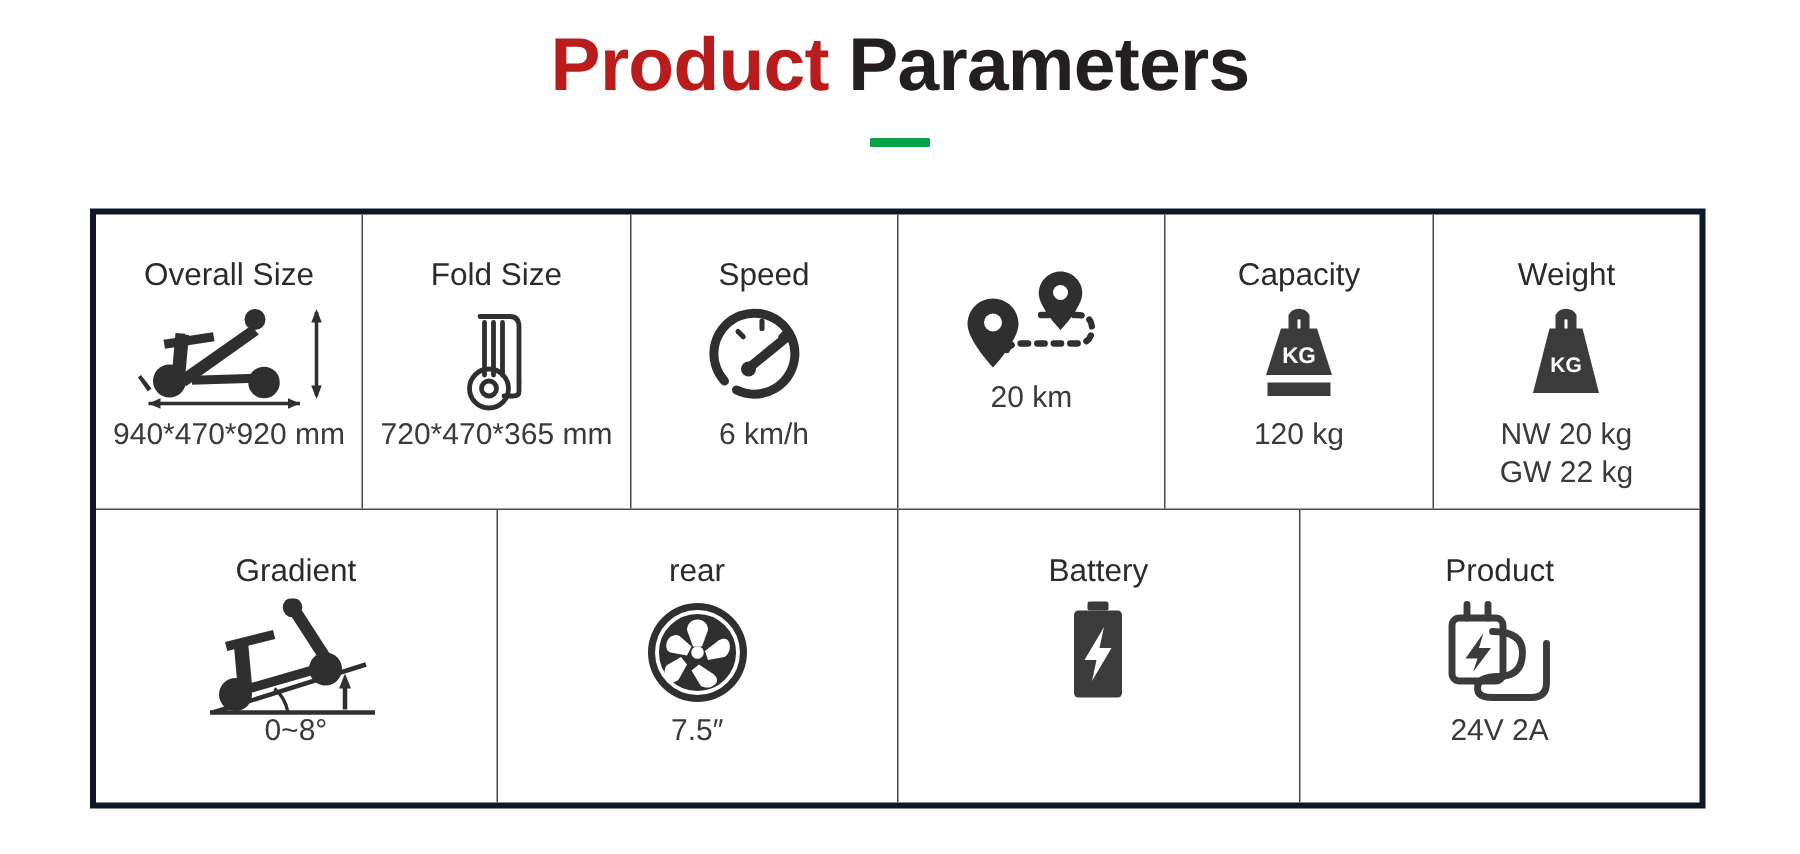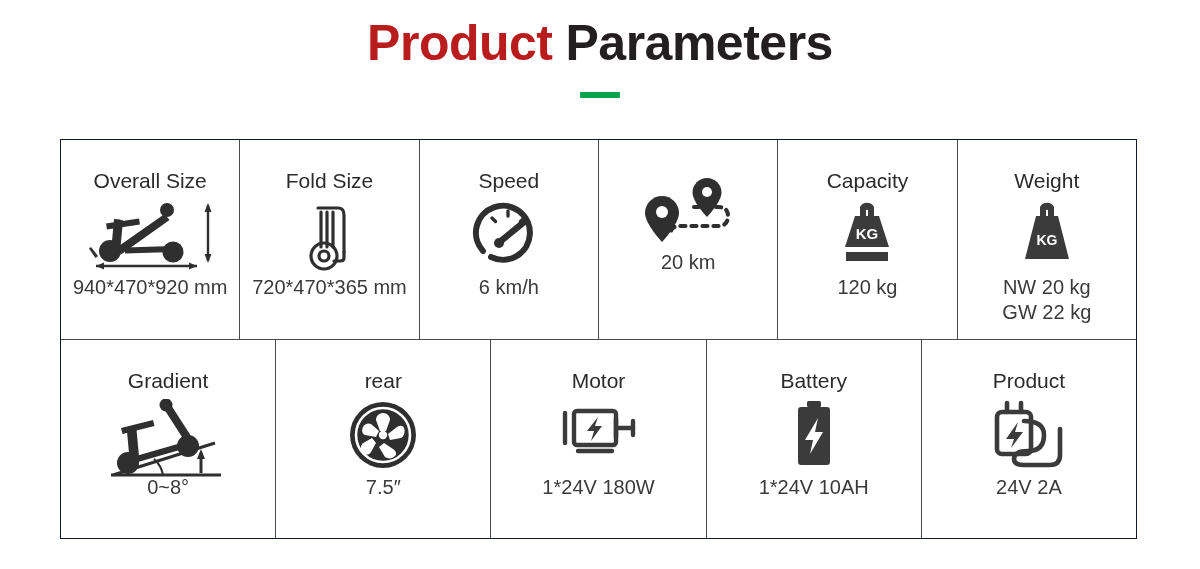--- a/index.html
+++ b/index.html
@@ -50,21 +50,21 @@
     border-radius: 1px;
   }
 
   
   .spec-table {
     position: absolute;
     left: 60px;
     top: 139px;
     width: 1077px;
     height: 400px;
-    border: 1px solid #0f172a;
+    border: 4px solid #0f172a;
     box-sizing: border-box;
     display: flex;
     flex-direction: column;
   }
   .spec-row {
     display: flex;
     flex: 1 1 50%;
     min-height: 0;
   }
   .spec-row + .spec-row {
@@ -299,54 +299,32 @@
               <path d="M16 28 C17.5 25 21 23.5 24 25 L32 32 L29 38 L18 36 C15 35 14.5 31 16 28 Z"></path>
               <circle cx="36" cy="36" r="4.2"></circle>
             </g>
           </svg>
         </div>
         <div class="cell-value">
             <span class="vline">7.5″</span>
           </div>
       </div>
 
-      <div class="spec-cell">
-        <div class="cell-label">Motor</div>
-        <div class="cell-icon">
-          <svg width="90" height="64" viewBox="0 0 90 64">
-            <g stroke="#3b3b3b" stroke-width="4.4" fill="none" stroke-linecap="round">
-              <rect x="20" y="12" width="42" height="34" rx="3"></rect>
-              <line x1="11" y1="14" x2="11" y2="44"></line>
-              <line x1="62" y1="20" x2="62" y2="38"></line>
-              <line x1="62" y1="29" x2="79" y2="29"></line>
-              <line x1="79" y1="22" x2="79" y2="36"></line>
-              <line x1="24" y1="52" x2="58" y2="52"></line>
-            </g>
-            <polygon points="44,18 33,32 40,32 37,42 48,27 41,27" fill="#3b3b3b"></polygon>
-          </svg>
-        </div>
-        <div class="cell-value">
-            <span class="vline">1*24V 180W</span>
-          </div>
-      </div>
 
       <div class="spec-cell">
         <div class="cell-label">Battery</div>
         <div class="cell-icon">
           <svg width="48" height="70" viewBox="0 0 48 70">
             <g fill="#3b3b3b">
               <rect x="17" y="2" width="14" height="6" rx="1.5"></rect>
               <rect x="8" y="8" width="32" height="58" rx="3"></rect>
             </g>
             <polygon points="28,19 15,41 23,41 20,55 33,33 25,33" fill="#ffffff"></polygon>
           </svg>
         </div>
-        <div class="cell-value">
-            <span class="vline">1*24V 10AH</span>
-          </div>
       </div>
 
       <div class="spec-cell">
         <div class="cell-label">Product</div>
         <div class="cell-icon">
           <svg width="82" height="72" viewBox="0 0 82 72">
             <g stroke="#3b3b3b" stroke-width="4.6" fill="none" stroke-linecap="round">
               <line x1="19" y1="4" x2="19" y2="13"></line>
               <line x1="33" y1="4" x2="33" y2="13"></line>
               <rect x="9" y="13" width="34" height="42" rx="5"></rect>

